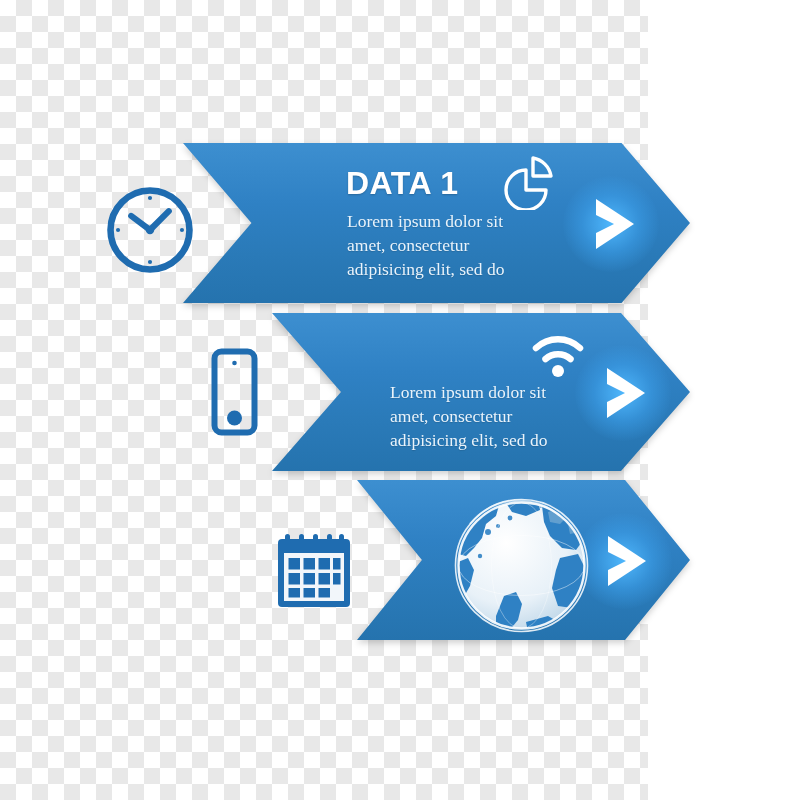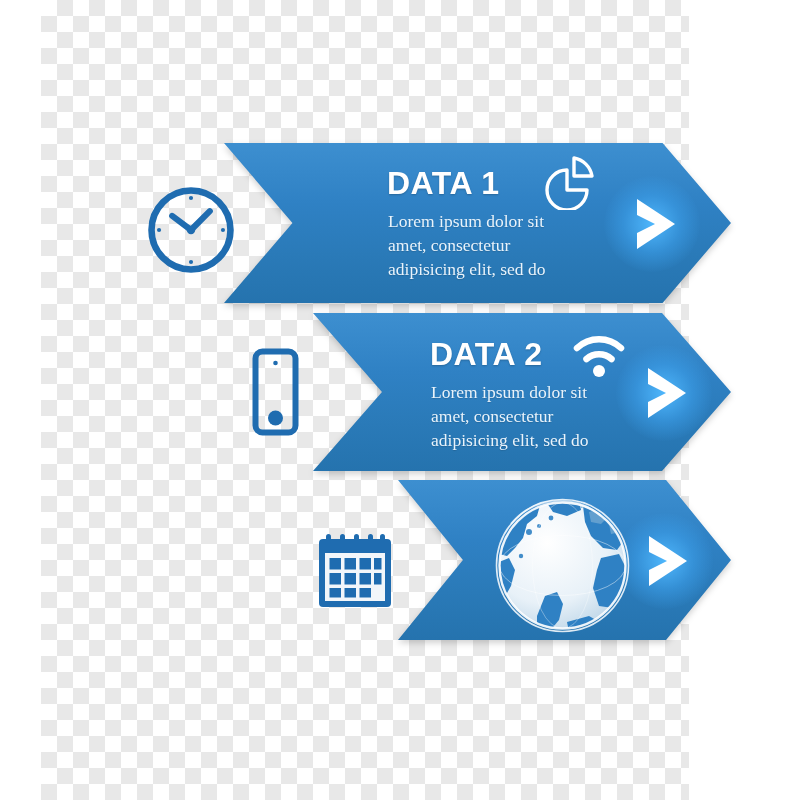--- a/index.html
+++ b/index.html
@@ -13,21 +13,20 @@
   
   #canvas{
     position:relative;
     width:648px;height:800px;
     background-color:#ffffff;
     background-image:
       linear-gradient(45deg,#e8e8e8 25%,transparent 25%,transparent 75%,#e8e8e8 75%),
       linear-gradient(45deg,#e8e8e8 25%,transparent 25%,transparent 75%,#e8e8e8 75%);
     background-size:32px 32px;
     background-position:0 0,16px 16px;
-    margin-left:41px;
   }
 
   .banner{
     position:absolute;
     filter:drop-shadow(0px 3px 3px rgba(0,0,0,0.18));
   }
   .banner-shape{
     position:absolute;
     inset:0;
     background:linear-gradient(180deg,#3d8fd0 0%,#2f81c4 38%,#2a7ab8 70%,#2573ae 100%);
@@ -133,21 +132,20 @@
     <div class="banner-inner">
 
       <div class="glow" style="left:303px;top:32px;width:96px;height:96px;"></div>
 
       <div class="chevron" style="left:327px;top:51px;width:56px;height:58px;">
         <svg viewBox="0 0 56 58" width="56" height="58">
           <polygon points="8,4 46,29 8,54 8,38 26,29 8,20" fill="#ffffff"></polygon>
         </svg>
       </div>
 
-      <div class="title" style="left:117px;top:23px;font-size:32px;">DATA 2</div>
 
       <div class="topicon" style="left:260px;top:20px;width:52px;height:46px;">
         <svg viewBox="0 0 52 46" width="52" height="46">
           <path d="M4 15 A32 32 0 0 1 48 15" fill="none" stroke="#ffffff" stroke-width="6.5" stroke-linecap="round"></path>
           <path d="M13.5 26 A19 19 0 0 1 38.5 26" fill="none" stroke="#ffffff" stroke-width="6.5" stroke-linecap="round"></path>
           <circle cx="26" cy="38" r="6" fill="#ffffff"></circle>
         </svg>
       </div>
 
       <div class="desc" style="left:118px;top:67px;font-size:17.5px;width:230px;">Lorem ipsum dolor sit

